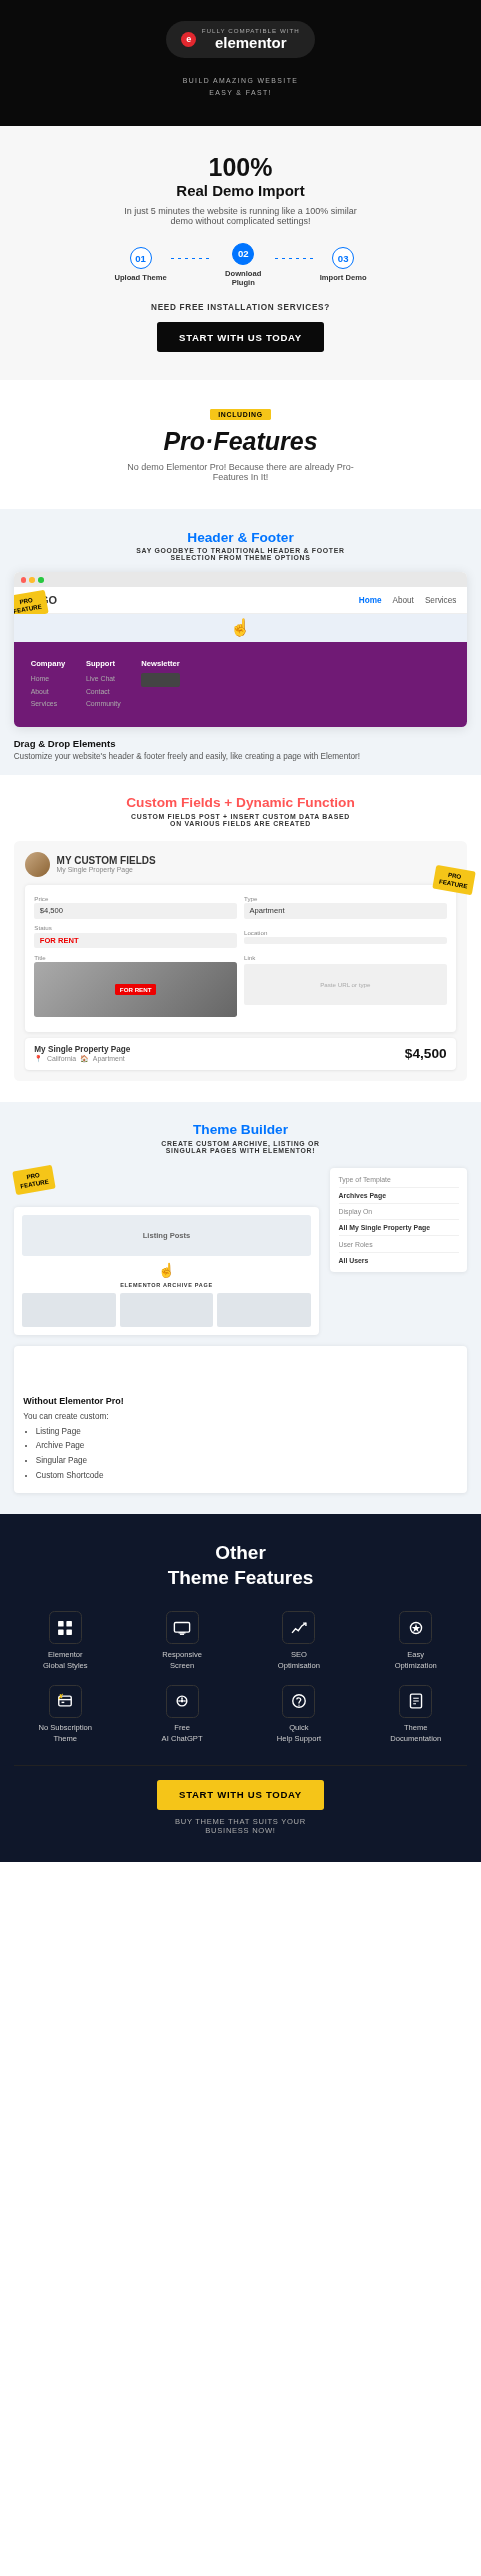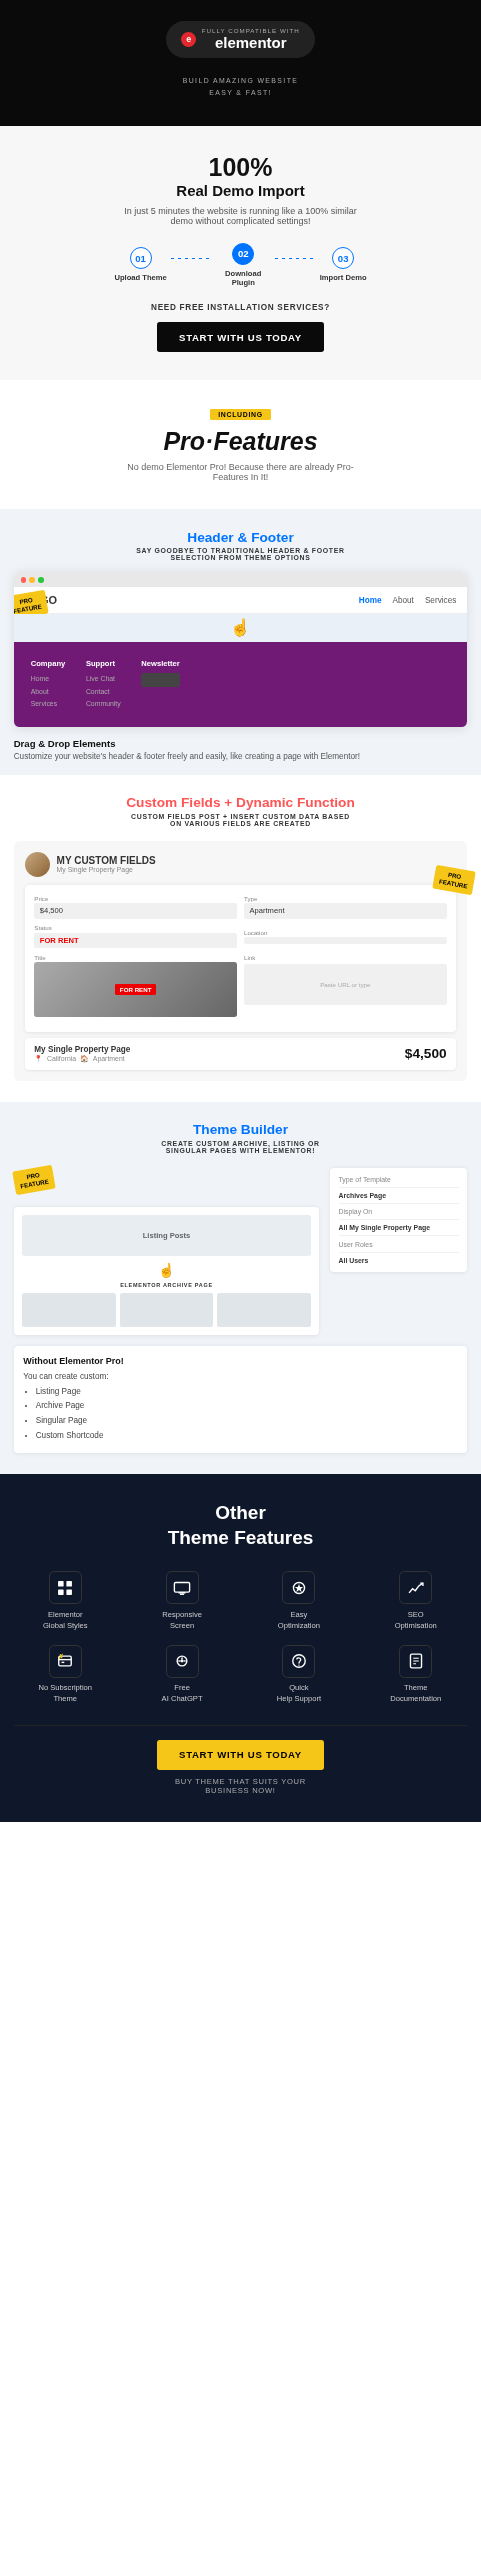--- a/index.html
+++ b/index.html
@@ -90,21 +90,21 @@
     .tb-archive-label { font-size: 5.5px; font-weight: 700; color: #333; letter-spacing: 0.7px; text-transform: uppercase; text-align: center; margin-top: 4.1px; }
     .tb-grid { display: flex; gap: 4.1px; }
     .tb-grid-item { flex: 1; background: #e0e5ea; border-radius: 2.1px; height: 34px; }
     .tb-right-panel { background: #fff; border-radius: 4.1px; padding: 8.2px; box-shadow: 0 0.7px 4.1px rgba(0,0,0,0.08); }
     .tb-panel-row { display: flex; justify-content: space-between; align-items: center; margin-bottom: 4.1px; padding-bottom: 4.1px; border-bottom: 0.7px solid #f0f0f0; }
     .tb-panel-label { font-size: 6.9px; color: #888; }
     .tb-panel-value { font-size: 6.9px; font-weight: 600; color: #333; }
     .tb-panel-row:last-child { border-bottom: none; margin-bottom: 0; padding-bottom: 0; }
     .pro-badge-tb { background: #f5c518; color: #000; font-size: 6.2px; font-weight: 900; padding: 4.1px 5.5px; border-radius: 2.7px; text-align: center; line-height: 1.3; display: inline-block; margin-bottom: 8.2px; transform: rotate(-10deg); }
     .without-pro { background: #fff; border-radius: 4.1px; padding: 9.6px; margin-top: 11px; box-shadow: 0 0.7px 4.1px rgba(0,0,0,0.08); }
-    .without-pro h4 { font-size: 9px; font-weight: 700; color: #111; margin-bottom: 5.5px; }
+    .without-pro h4 { font-size: 9px; font-weight: 700; color: #111; margin-bottom: 5.5px; margin-top: 40px; }
     .without-pro ul { list-style: disc; padding-left: 12.4px; font-size: 8.2px; color: #444; line-height: 1.8; }
 
     
     .other-features { background: #0f172a; color: #fff; padding: 27.5px 13.7px; text-align: center; }
     .other-features h2 { font-size: 19px; font-weight: 900; margin-bottom: 20.6px; line-height: 1.3; }
     .features-grid { display: grid; grid-template-columns: repeat(4, 1fr); gap: 13.7px; margin-bottom: 20.6px; }
     .feature-item { display: flex; flex-direction: column; align-items: center; gap: 5.5px; }
     .feature-icon { width: 33px; height: 33px; border: 1.4px solid #333; border-radius: 5.5px; display: flex; align-items: center; justify-content: center; font-size: 15px; }
     .feature-item-label { font-size: 7.6px; color: #ccc; text-align: center; line-height: 1.4; }
     .cta-section { margin-top: 13.7px; }
@@ -347,36 +347,36 @@
             <rect x="8" y="19" width="10" height="2" fill="#fff"></rect>
             <rect x="10" y="21" width="6" height="2" fill="#fff"></rect>
           </svg>
       </div>
       <div class="feature-item-label" style="white-space:pre-line;">Responsive
 Screen</div>
     </div>
     <div class="feature-item">
       <div class="feature-icon">
         <svg width="18" height="18" viewBox="0 0 26 26" fill="none">
+            <polyline points="3,20 8,14 12,17 17,10 23,6" stroke="#fff" stroke-width="2" fill="none"></polyline>
+            <polyline points="19,6 23,6 23,10" stroke="#fff" stroke-width="2" fill="none"></polyline>
+          </svg>
+      </div>
+      <div class="feature-item-label" style="white-space:pre-line;">SEO
+Optimisation</div>
+    </div>
+    <div class="feature-item">
+      <div class="feature-icon">
+        <svg width="18" height="18" viewBox="0 0 26 26" fill="none">
             <circle cx="13" cy="13" r="8" stroke="#fff" stroke-width="2"></circle>
             <path d="M13 7 L14.5 11.5 L19 11.5 L15.5 14.5 L17 19 L13 16 L9 19 L10.5 14.5 L7 11.5 L11.5 11.5 Z" fill="#fff"></path>
           </svg>
       </div>
       <div class="feature-item-label" style="white-space:pre-line;">Easy
 Optimization</div>
-    </div>
-    <div class="feature-item">
-      <div class="feature-icon">
-        <svg width="18" height="18" viewBox="0 0 26 26" fill="none">
-            <polyline points="3,20 8,14 12,17 17,10 23,6" stroke="#fff" stroke-width="2" fill="none"></polyline>
-            <polyline points="19,6 23,6 23,10" stroke="#fff" stroke-width="2" fill="none"></polyline>
-          </svg>
-      </div>
-      <div class="feature-item-label" style="white-space:pre-line;">SEO
-Optimisation</div>
     </div>
     <div class="feature-item">
       <div class="feature-icon">
         <svg width="18" height="18" viewBox="0 0 26 26" fill="none" style="font-size:22px">
             <rect x="4" y="6" width="18" height="14" rx="2" stroke="#fff" stroke-width="2"></rect>
             <line x1="4" y1="11" x2="22" y2="11" stroke="#fff" stroke-width="2"></line>
             <line x1="8" y1="15" x2="12" y2="15" stroke="#fff" stroke-width="2"></line>
             <text x="3" y="10" fill="#f5c518" font-size="10" font-weight="900">✗</text>
           </svg>
       </div>

